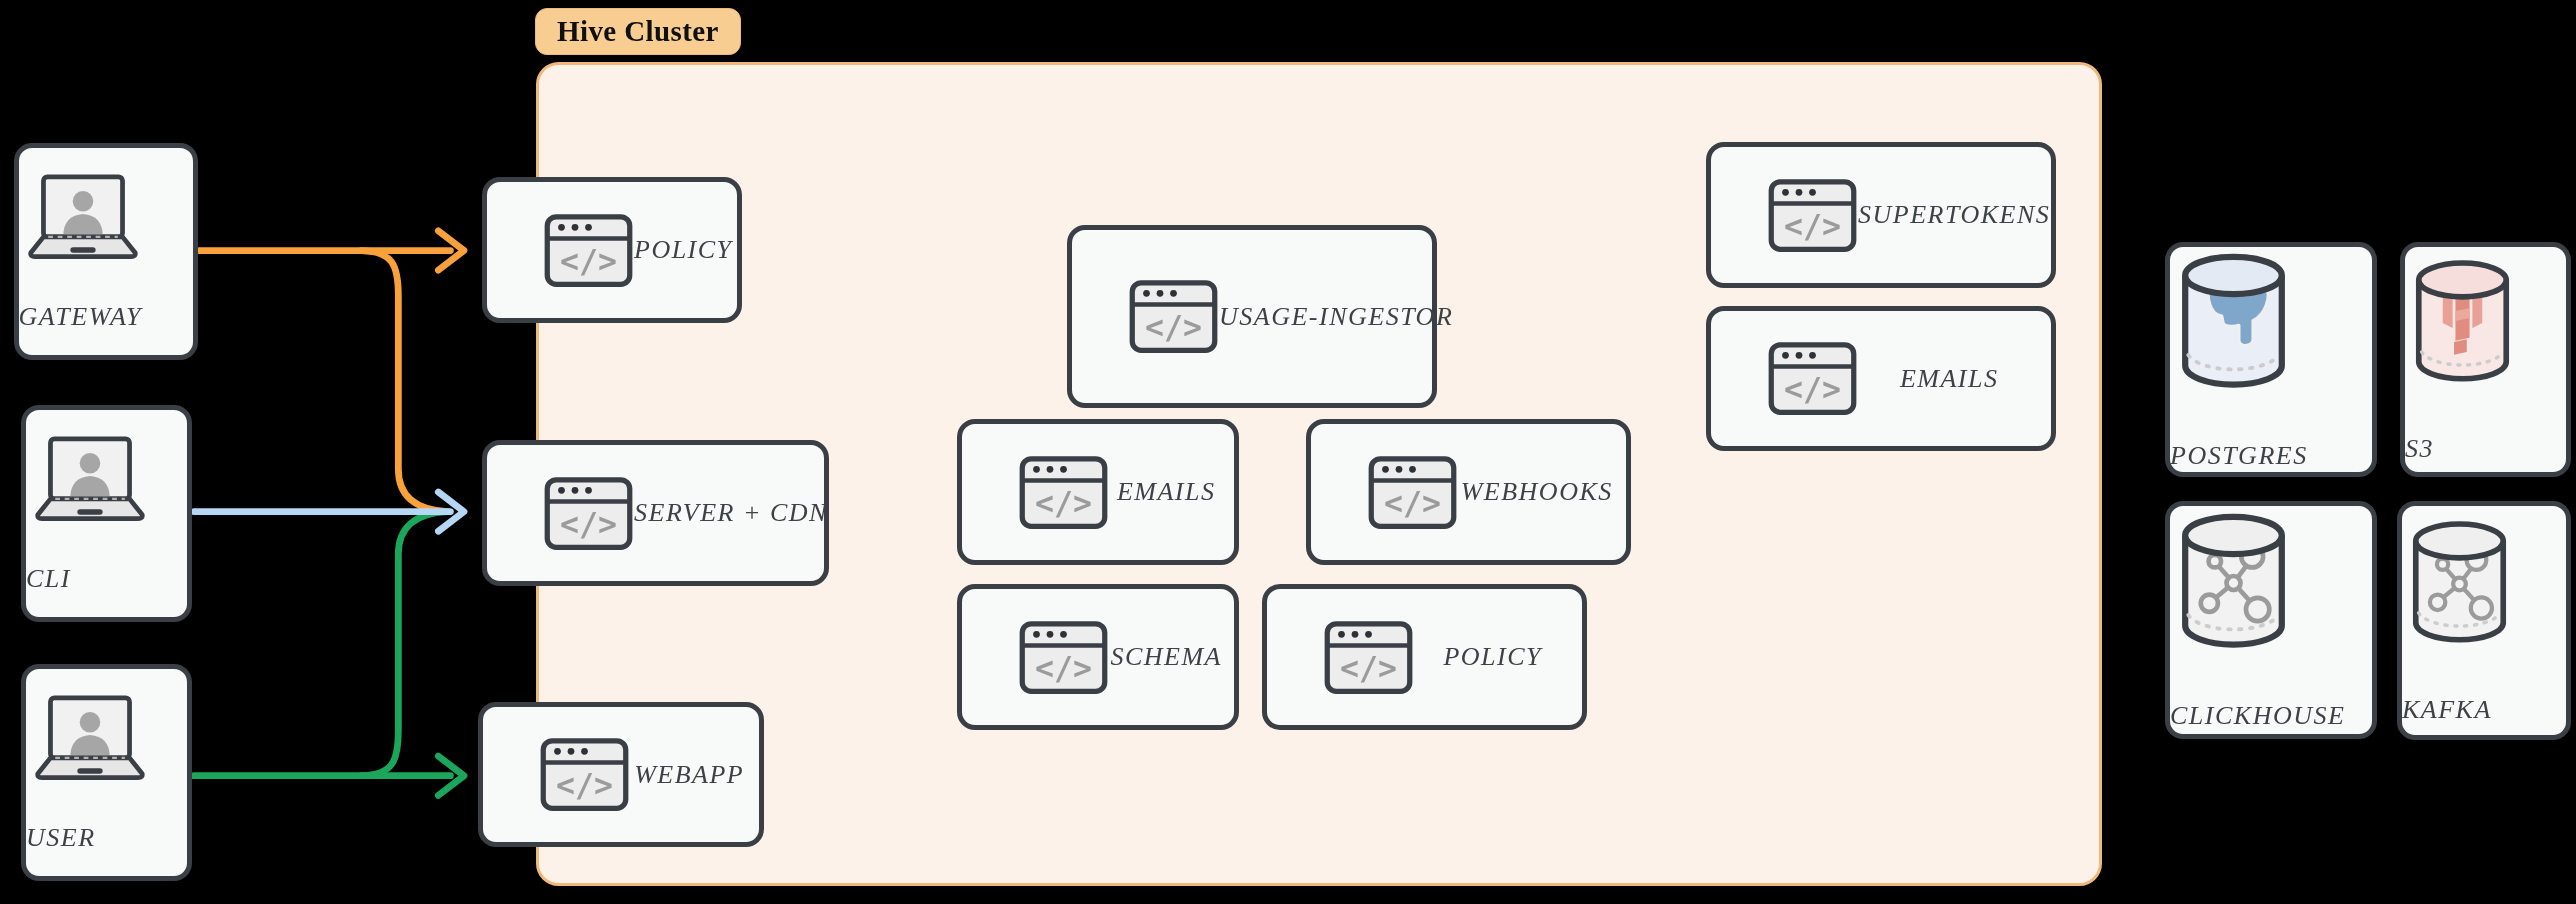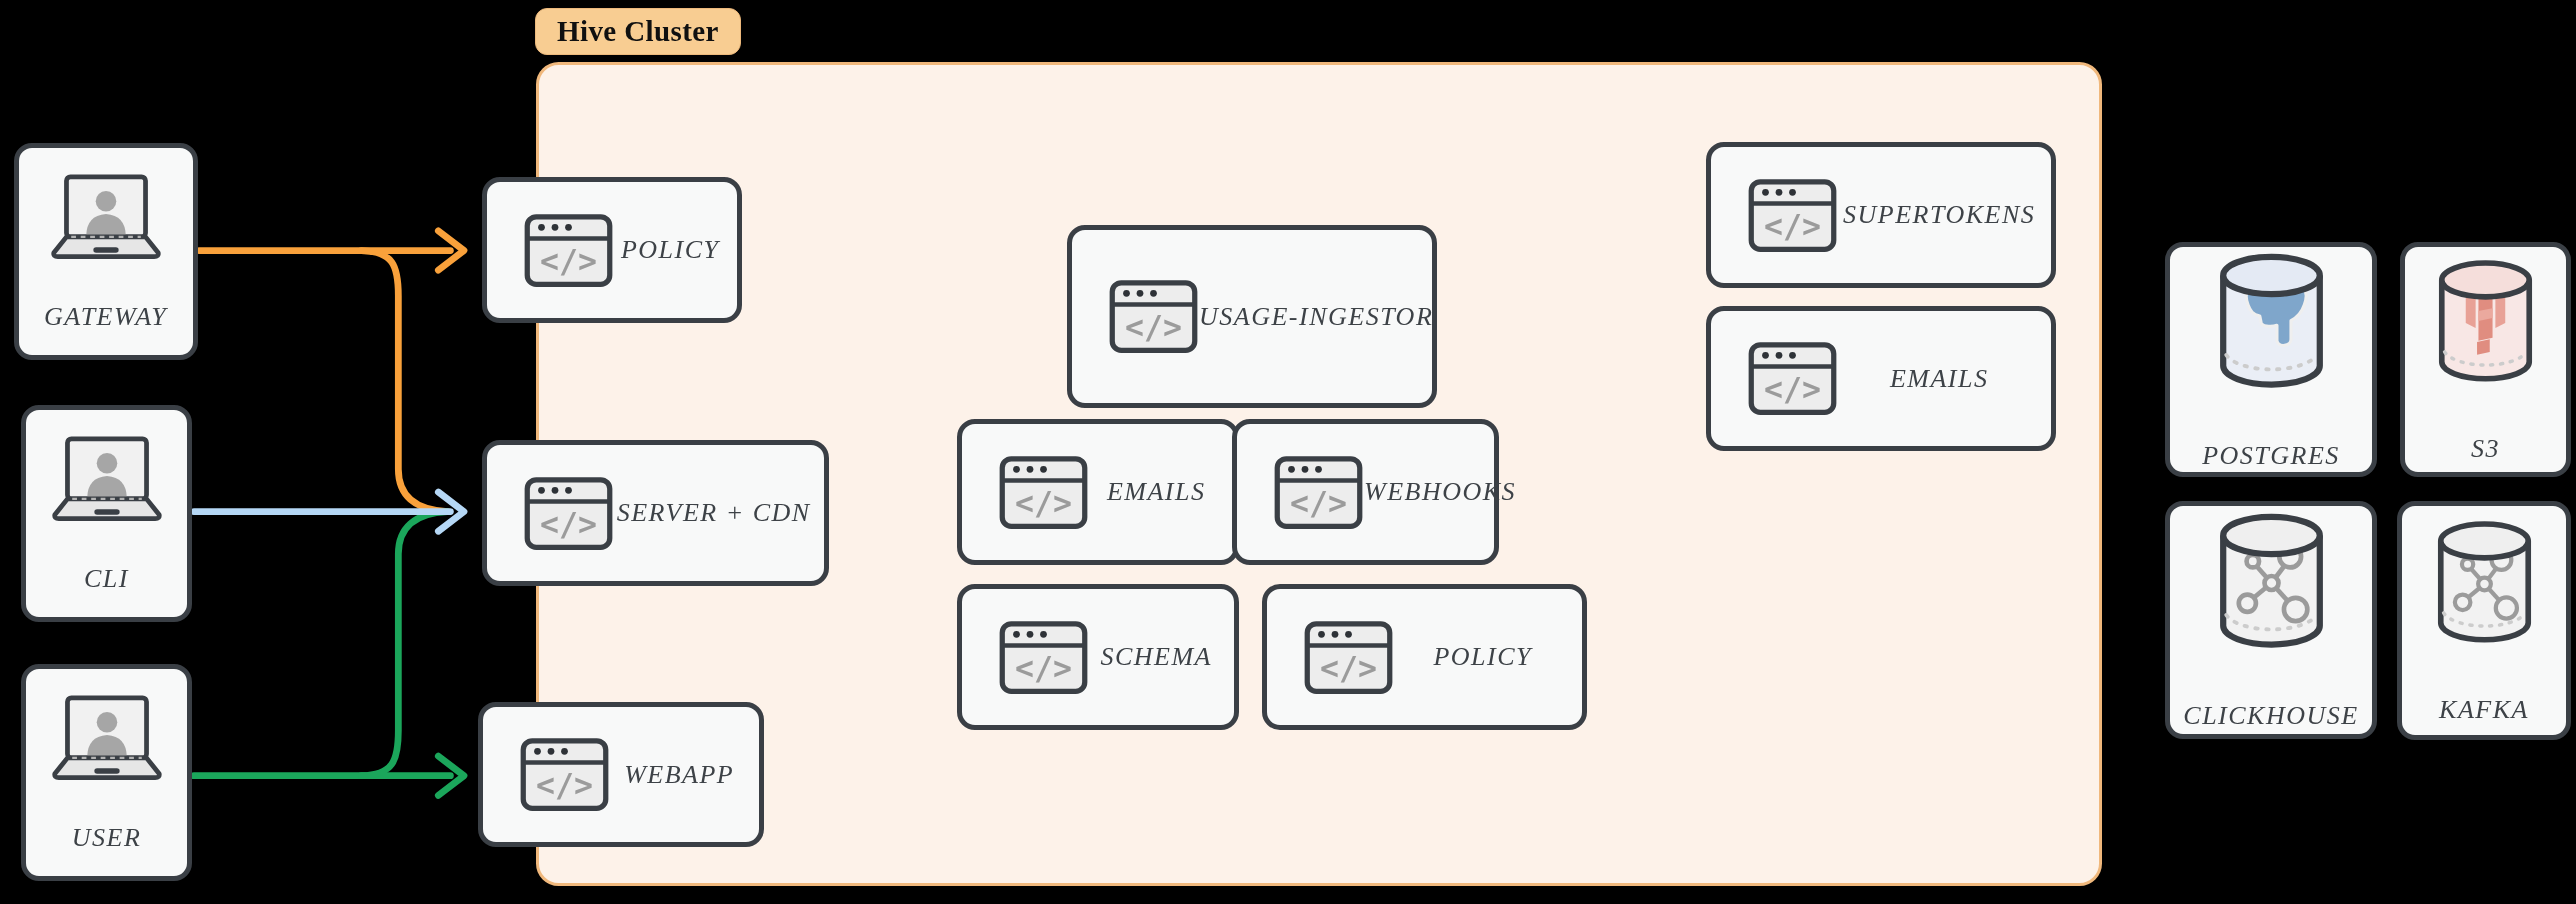--- a/index.html
+++ b/index.html
@@ -8,24 +8,24 @@
   
   .cluster{position:absolute;left:536px;top:62px;width:1566px;height:824px;
            background:#fdf2e9;border:3px solid #f0b87c;border-radius:22.6px;box-sizing:border-box;}
   .cluster-pill{position:absolute;left:535px;top:7.5px;height:45px;display:flex;align-items:center;
            background:#f8cd92;border:1.5px solid #edb97c;border-radius:12px;padding:0 21px;
            font-size:29px;font-weight:700;color:#101010;letter-spacing:0.4px;z-index:6;}
   
   .node{position:absolute;background:#f8f9f9;border:5.3px solid #3a3f45;border-radius:18px;
         box-sizing:border-box;display:flex;z-index:4;}
   .node .nlabel{font-style:italic;font-size:26px;color:#3d4247;letter-spacing:1.5px;white-space:nowrap;}
-  .client,.db{flex-direction:column;align-items:center;justify-content:center;gap:23px;}
+  .client,.db{flex-direction:column;align-items:flex-start;justify-content:center;gap:23px;}
   .client .icon{width:128px;height:95px;}
   .client .nlabel{margin-top:12px;}
-  .service{flex-direction:row;align-items:center;padding-left:36px;}
+  .service{flex-direction:row;align-items:center;padding-left:56px;}
   .service .icon{width:91px;height:75px;flex:0 0 auto;}
   .service .slot{flex:1;text-align:center;padding-right:10.6px;}
   .db .icon{width:127px;height:148px;}
   .db .nlabel{margin-top:21px;}
   .db-sm .icon{width:115px;height:134px;}
   svg.flows{position:absolute;left:0;top:0;width:2576px;height:904px;z-index:2;}
   .defs{position:absolute;width:0;height:0;overflow:hidden;}
 </style>
 </head>
 <body>
@@ -162,21 +162,21 @@
         <use href="#icon-browser"></use>
       </svg>
     <div class="slot"><span class="nlabel">USAGE-INGESTOR</span></div>
   </div>
   <div class="node service" style="left:957px;top:419px;width:282px;height:146px">
     <svg class="icon" viewBox="0 0 120 100" width="91" height="75">
         <use href="#icon-browser"></use>
       </svg>
     <div class="slot"><span class="nlabel">EMAILS</span></div>
   </div>
-  <div class="node service" style="left:1232px;top:419px;width:267px;height:146px">
+  <div class="node service" style="left:1306px;top:419px;width:325px;height:146px">
     <svg class="icon" viewBox="0 0 120 100" width="91" height="75">
         <use href="#icon-browser"></use>
       </svg>
     <div class="slot"><span class="nlabel">WEBHOOKS</span></div>
   </div>
   <div class="node service" style="left:957px;top:584px;width:282px;height:146px">
     <svg class="icon" viewBox="0 0 120 100" width="91" height="75">
         <use href="#icon-browser"></use>
       </svg>
     <div class="slot"><span class="nlabel">SCHEMA</span></div>

